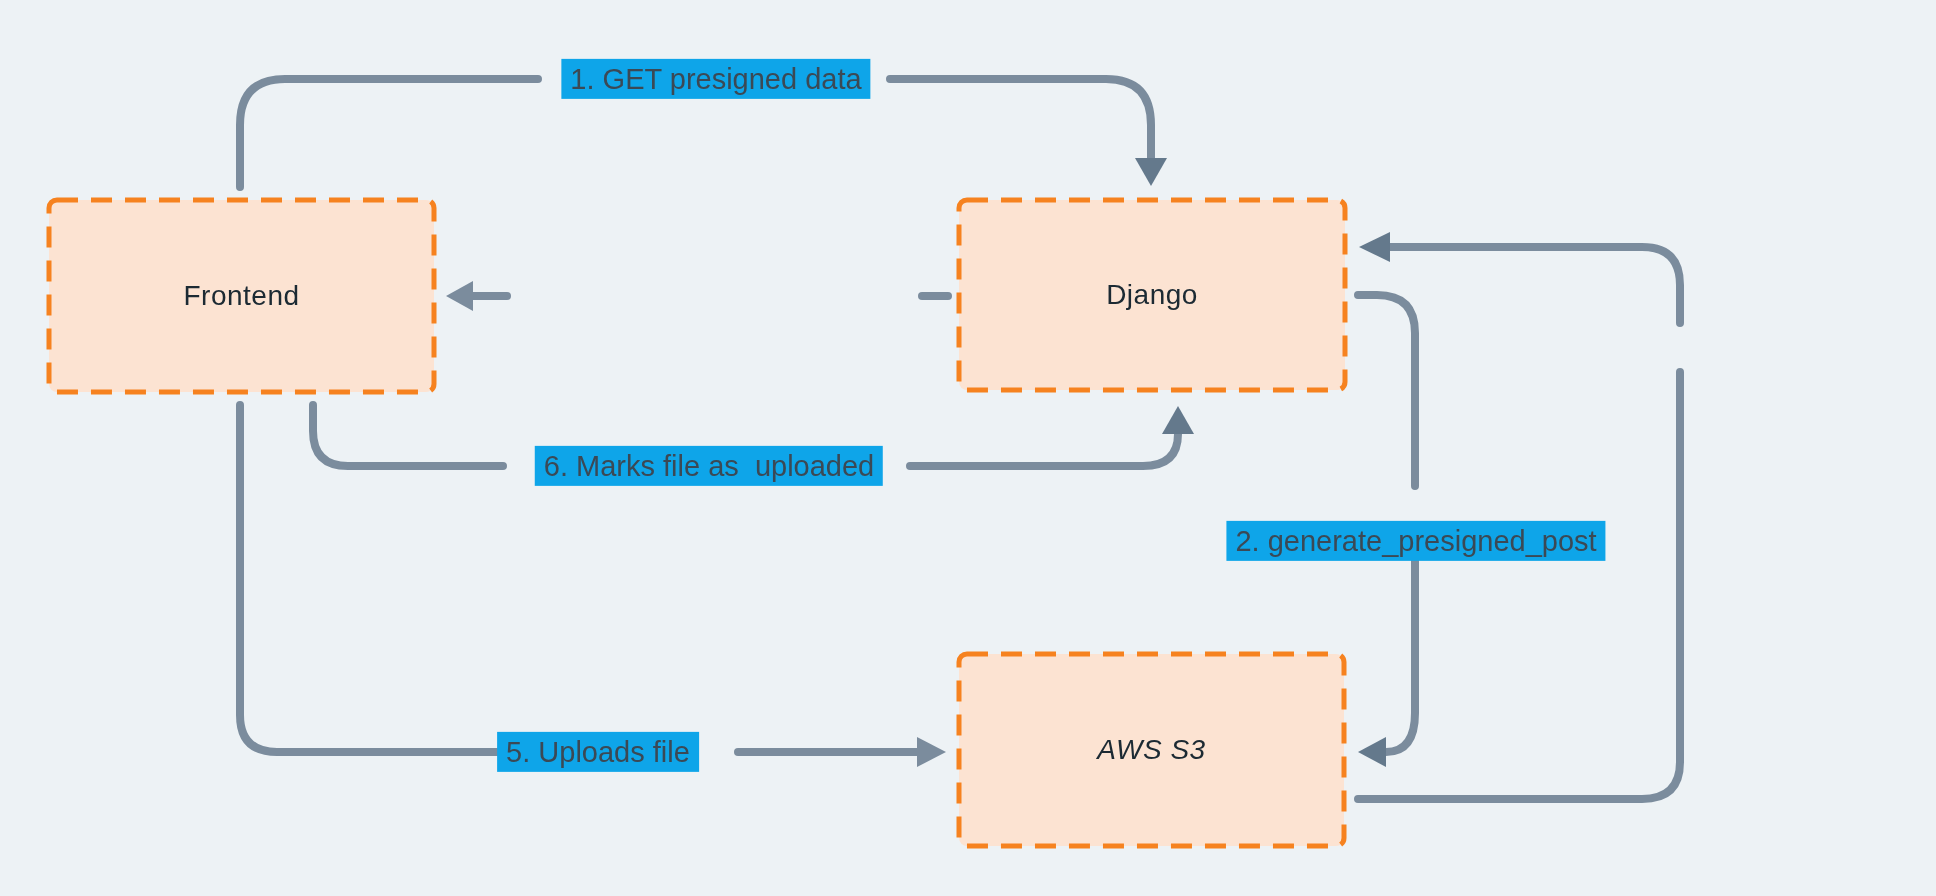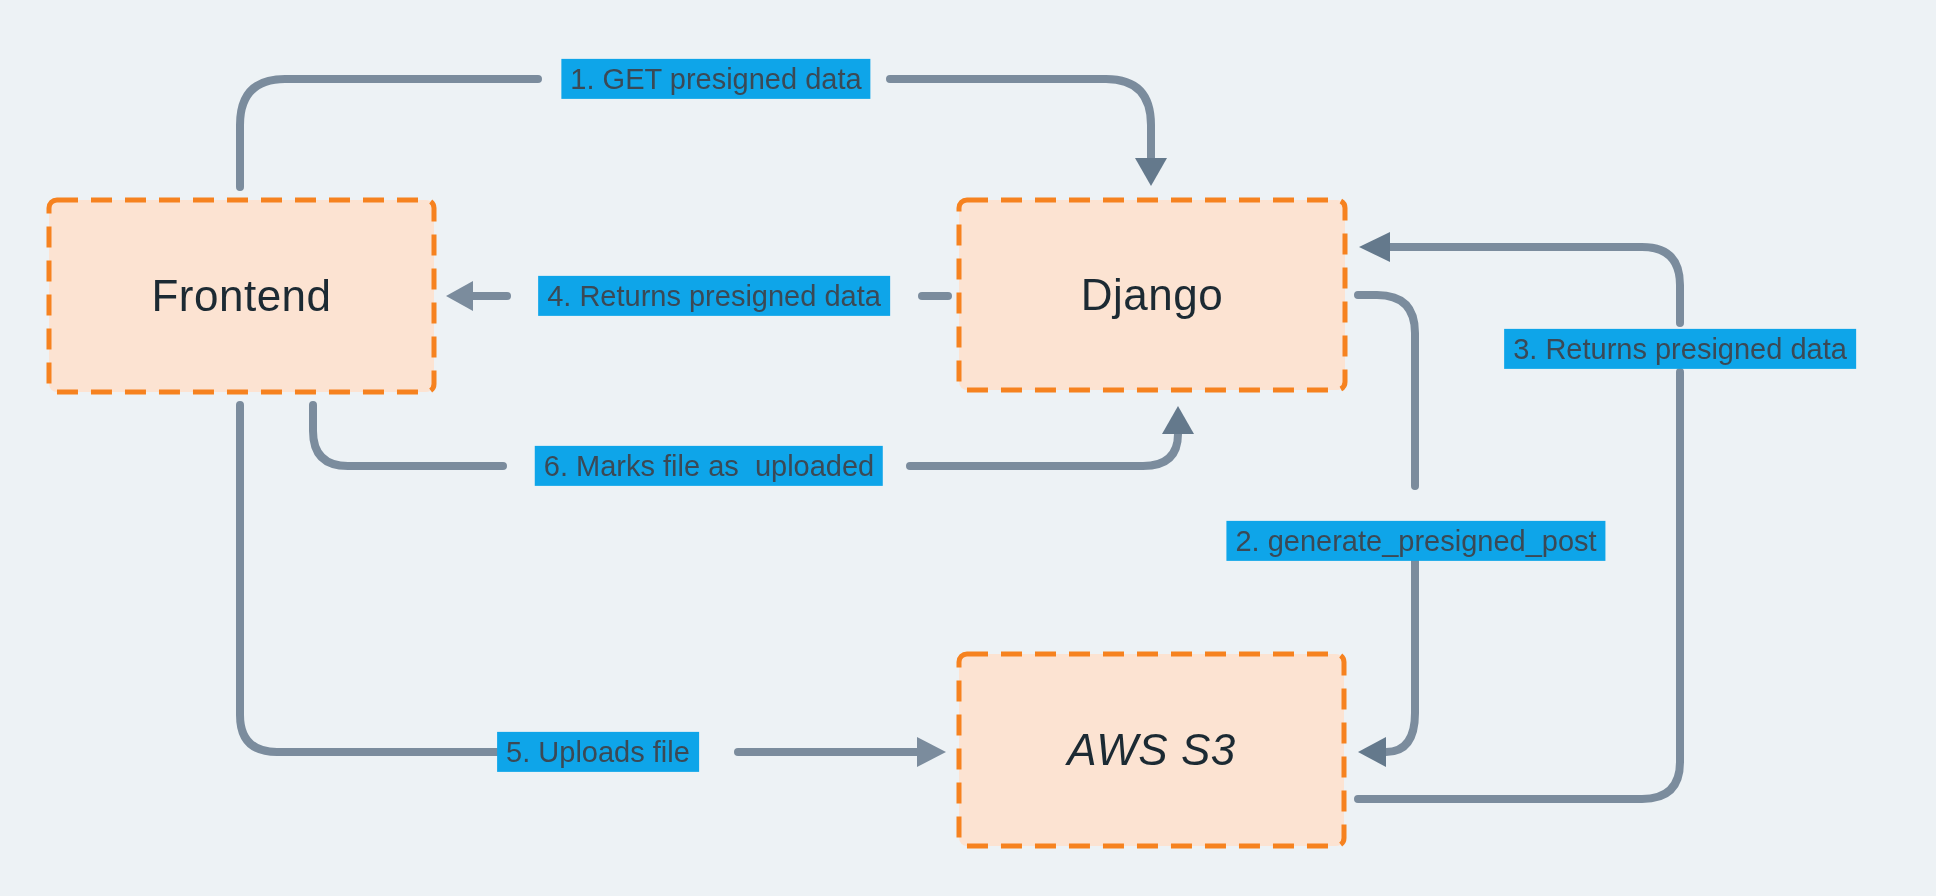--- a/index.html
+++ b/index.html
@@ -10,21 +10,21 @@
     font-family:"Liberation Sans",sans-serif;
     overflow:hidden;
   }
   .layer{position:absolute;left:0;top:0;}
   .node-rect{fill:#FCE3D2;stroke:#F6821F;stroke-width:5;stroke-dasharray:21 13;}
   .arrow{fill:none;stroke:#7B8C9D;stroke-width:8;stroke-linecap:round;}
   .head-dark{fill:#64798C;}
   .head-light{fill:#7B8C9D;}
   .node-label{
     position:absolute;display:flex;align-items:center;justify-content:center;
-    font-size:44px;color:#1C2A33;letter-spacing:.5px;
+    font-size:28px;color:#1C2A33;letter-spacing:.5px;
   }
   #nl-frontend{left:49px;top:200px;width:385px;height:192px;}
   #nl-django{left:959px;top:200px;width:386px;height:190px;}
   #nl-aws{left:959px;top:654px;width:385px;height:192px;font-style:italic;}
   .edge-label{
     position:absolute;transform:translate(-50%,-50%);
     background:#0ea5e9;color:#3B4955;font-size:29px;line-height:1.25;
     white-space:pre;padding:2px 9px;
   }
   #el1{left:716px;top:79px;}
@@ -69,18 +69,16 @@
     <path class="arrow" d="M910,466 H1143 Q1178,466 1178,434"></path>
     <polygon class="head-dark" points="1178,406 1162,434 1194,434"></polygon>
   </svg>
 
   <div class="node-label" id="nl-frontend">Frontend</div>
   <div class="node-label" id="nl-django">Django</div>
   <div class="node-label" id="nl-aws">AWS S3</div>
 
   <div class="edge-label" id="el1">1. GET presigned data</div>
   <div class="edge-label" id="el2">2. generate_presigned_post</div>
-  <div class="edge-label" id="el3">3. Returns presigned data</div>
-  <div class="edge-label" id="el4">4. Returns presigned data</div>
   <div class="edge-label" id="el5">5. Uploads file</div>
   <div class="edge-label" id="el6">6. Marks file as  uploaded</div>
 
 </div>
 
 </body></html>

